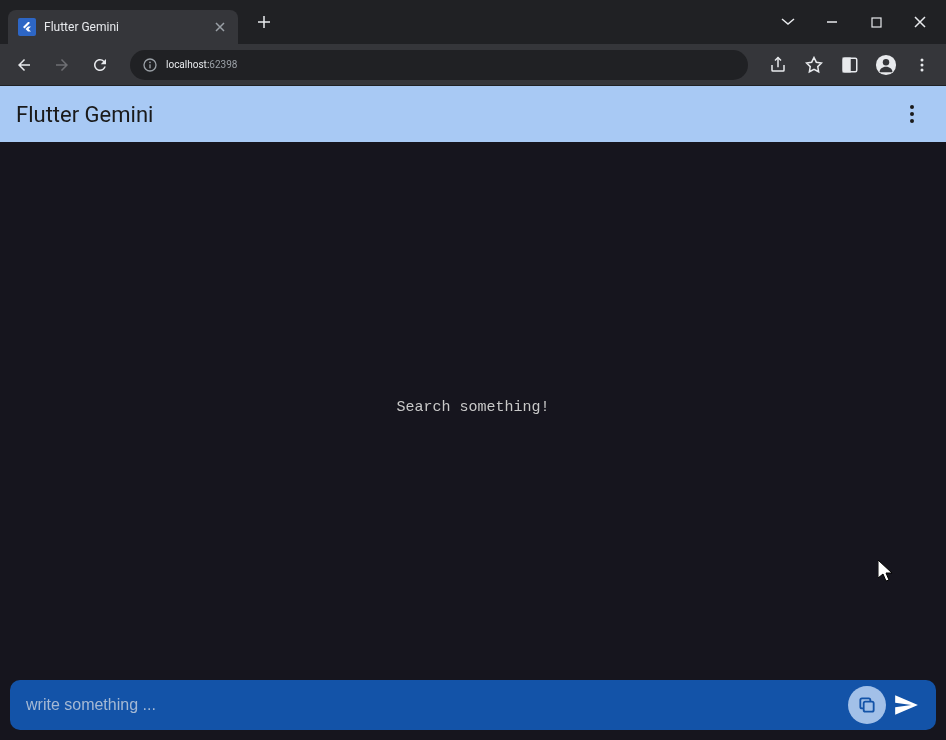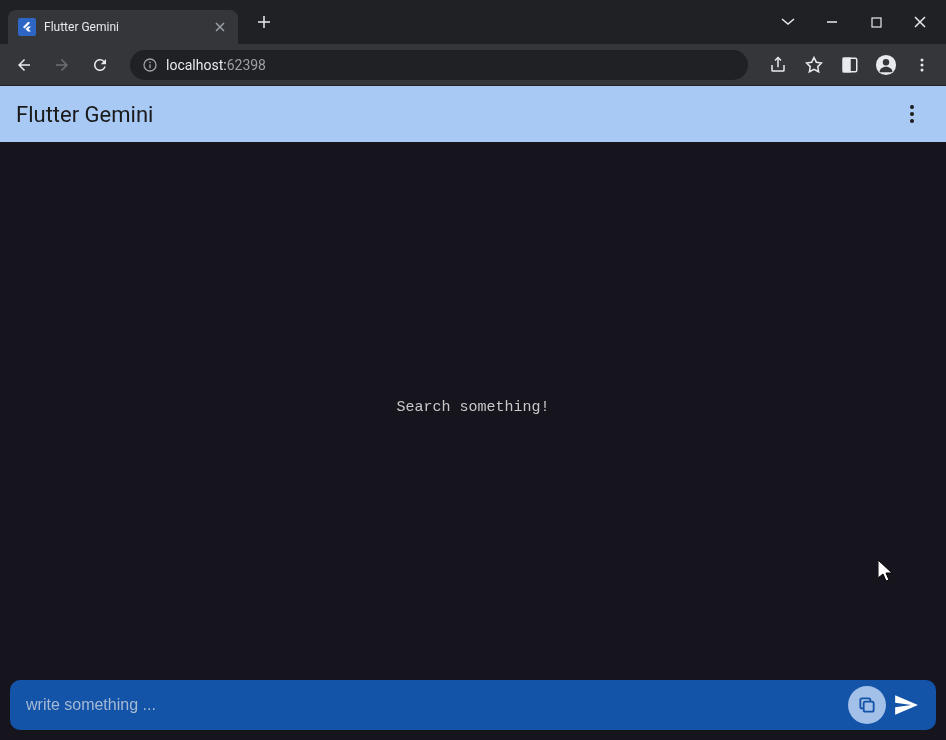--- a/index.html
+++ b/index.html
@@ -137,21 +137,21 @@
     }
     
     .url-info-icon {
       color: #9aa0a6;
       display: flex;
       align-items: center;
     }
     
     .url-text {
       color: #e8eaed;
-      font-size: 14px;
+      font-size: 10px;
     }
     
     .url-host {
       color: #e8eaed;
     }
     
     .url-port {
       color: #9aa0a6;
     }
     

